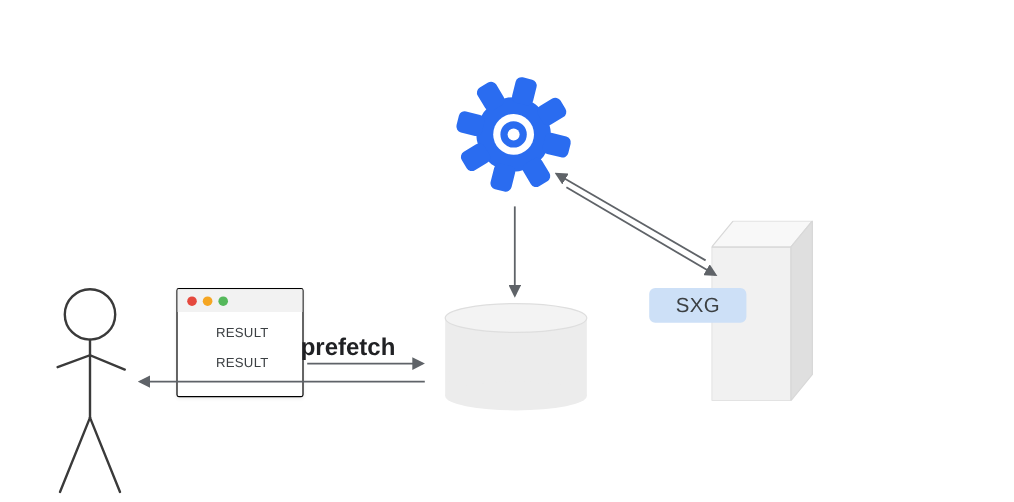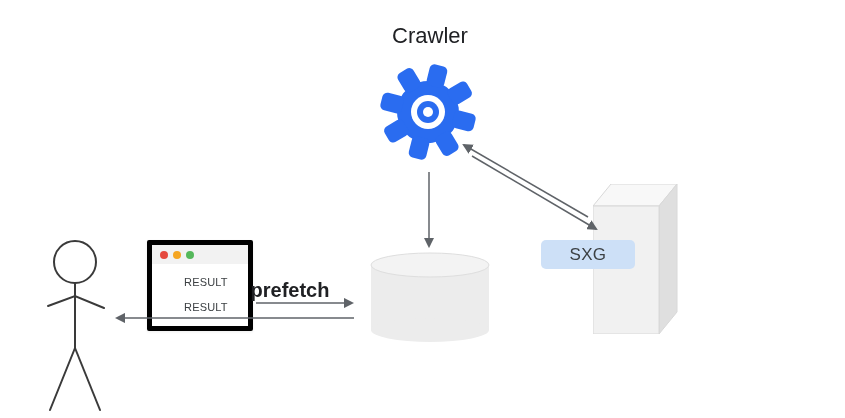--- a/index.html
+++ b/index.html
@@ -16,30 +16,30 @@
   .gear{left:378px;top:62px;z-index:2;}
 
   
   .cylinder{left:369px;top:252px;z-index:1;}
   .cache-label{left:368px;top:355px;width:124px;z-index:2;}
 
   
   .server{left:593px;top:184px;z-index:1;}
   .server-label{left:706px;top:226px;width:98px;z-index:2;line-height:30px;}
   .sxg-badge{
-    left:541px;top:240px;width:94px;height:29px;z-index:2;
+    left:541px;top:240px;width:81px;height:29px;z-index:2;
     background:var(--sxg_bg,#cde0f7);border-radius:5px;
     display:flex;align-items:center;justify-content:center;
     font-size:17px;color:#3c4043;letter-spacing:.3px;
   }
 
   
   .window{
     left:147px;top:240px;width:106px;height:91px;z-index:1;
-    background:#fff;border:5px solid #000000;border-radius:2px;
+    background:#fff;border:1px solid #000000;border-radius:2px;
     box-shadow:0 1px 3px rgba(0,0,0,.07);box-sizing:border-box;
   }
   .window-bar{
     height:19px;background:#f2f2f2;display:flex;align-items:center;
     gap:5px;padding-left:8px;
   }
   .dot{width:8px;height:8px;border-radius:50%;}
   .dot-red{background:var(--dot_red,#e5493e);}
   .dot-orange{background:var(--dot_orange,#f5a623);}
   .dot-green{background:var(--dot_green,#55b85b);}
@@ -54,21 +54,20 @@
 
   
   .arrows{left:0;top:0;z-index:3;pointer-events:none;}
   .arrow{stroke:var(--arrow_gray,#5f6368);stroke-width:1.5;fill:none;}
 </style>
 </head>
 <body>
 
 <div class="canvas">
 
-  <div class="abs label center crawler-label">Crawler</div>
 
   <svg class="abs gear" width="100" height="100" viewBox="0 0 100 100">
     <g transform="rotate(14 50 50)" fill="var(--gear_blue,#2a6cf0)">
       <circle cx="50" cy="50" r="31"></circle>
       <rect x="41" y="2" width="18" height="22" rx="5"></rect>
       <rect x="41" y="2" width="18" height="22" rx="5" transform="rotate(45 50 50)"></rect>
       <rect x="41" y="2" width="18" height="22" rx="5" transform="rotate(90 50 50)"></rect>
       <rect x="41" y="2" width="18" height="22" rx="5" transform="rotate(135 50 50)"></rect>
       <rect x="41" y="2" width="18" height="22" rx="5" transform="rotate(180 50 50)"></rect>
       <rect x="41" y="2" width="18" height="22" rx="5" transform="rotate(225 50 50)"></rect>

